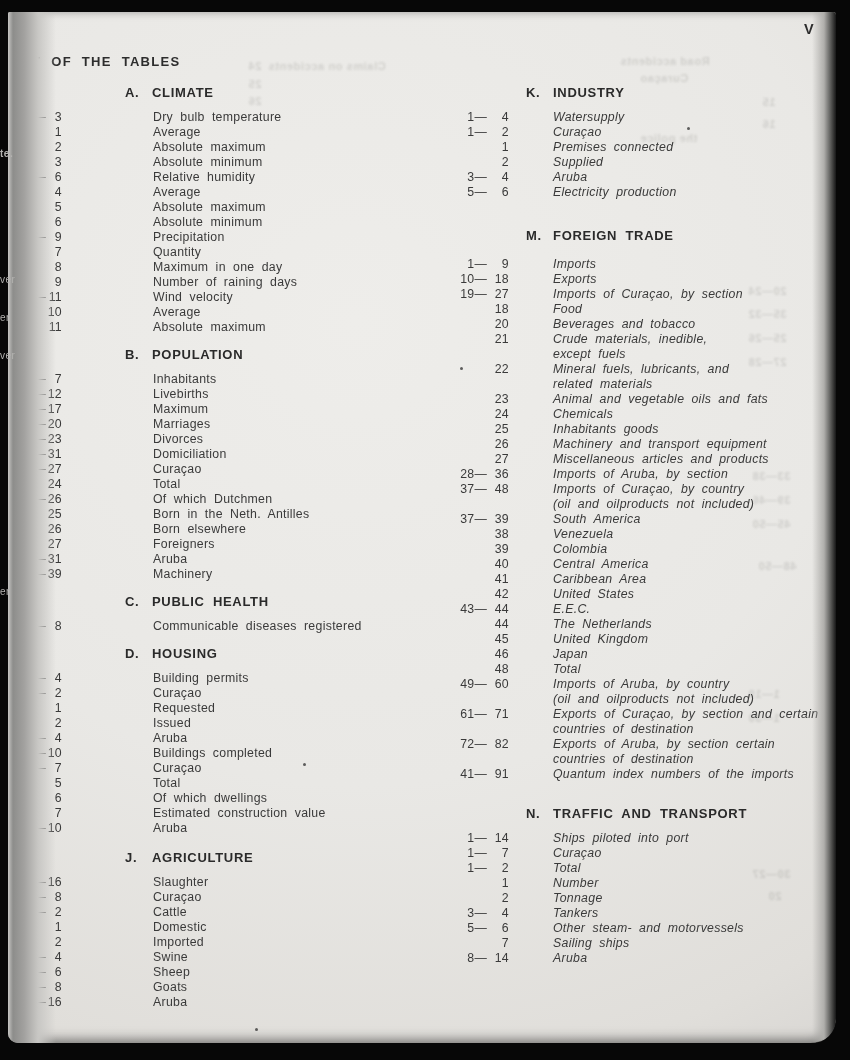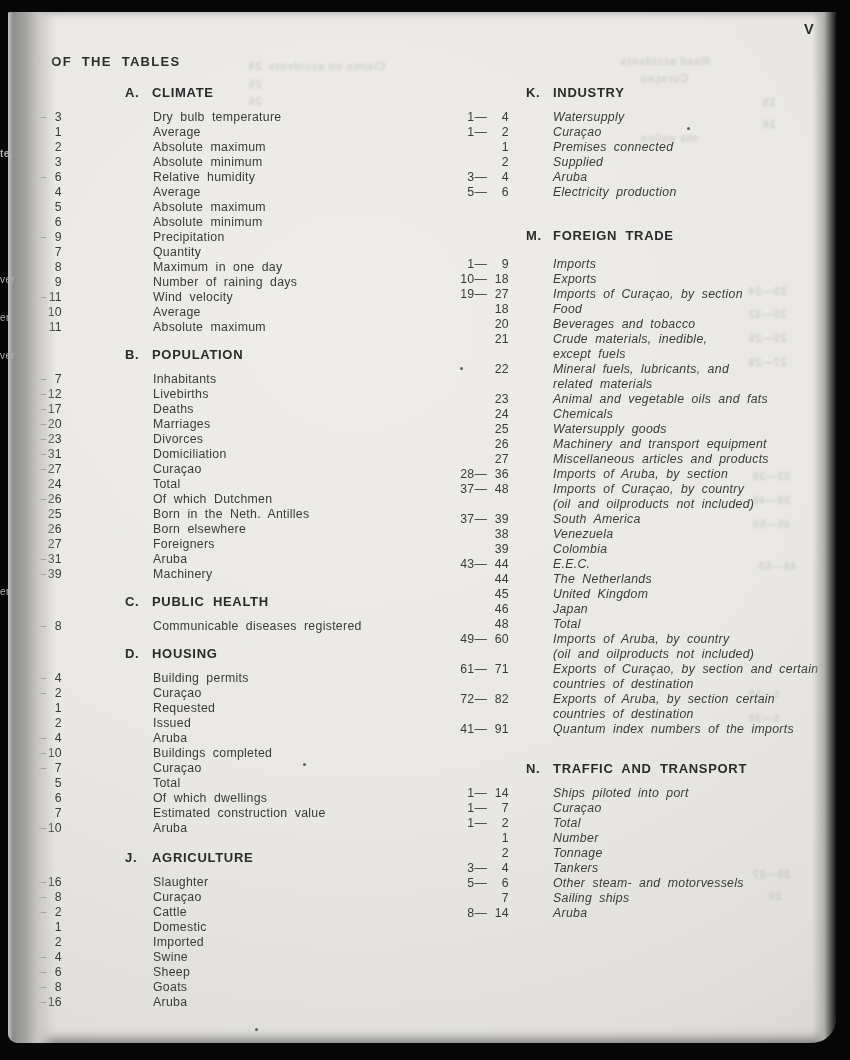--- a/index.html
+++ b/index.html
@@ -183,21 +183,21 @@
             <span class="n1">8—</span>
             <span class="n2">12</span>
             <div class="lab">
               <div class="l1">Livebirths</div>
             </div>
           </div>
           <div class="row">
             <span class="n1">13—</span>
             <span class="n2">17</span>
             <div class="lab">
-              <div class="l1">Deaths</div>
+              <div class="l1">Maximum</div>
             </div>
           </div>
           <div class="row">
             <span class="n1">18—</span>
             <span class="n2">20</span>
             <div class="lab">
               <div class="l1">Marriages</div>
             </div>
           </div>
           <div class="row">
@@ -553,21 +553,21 @@
             <span class="n1"></span>
             <span class="n2">24</span>
             <div class="lab">
               <div class="l1">Chemicals</div>
             </div>
           </div>
           <div class="row">
             <span class="n1"></span>
             <span class="n2">25</span>
             <div class="lab">
-              <div class="l1">Watersupply goods</div>
+              <div class="l1">Inhabitants goods</div>
             </div>
           </div>
           <div class="row">
             <span class="n1"></span>
             <span class="n2">26</span>
             <div class="lab">
               <div class="l1">Machinery and transport equipment</div>
             </div>
           </div>
           <div class="row">
@@ -604,20 +604,41 @@
             <span class="n2">38</span>
             <div class="lab">
               <div class="l1">Venezuela</div>
             </div>
           </div>
           <div class="row">
             <span class="n1"></span>
             <span class="n2">39</span>
             <div class="lab">
               <div class="l1">Colombia</div>
+            </div>
+          </div>
+          <div class="row">
+            <span class="n1"></span>
+            <span class="n2">40</span>
+            <div class="lab">
+              <div class="l1">Central America</div>
+            </div>
+          </div>
+          <div class="row">
+            <span class="n1"></span>
+            <span class="n2">41</span>
+            <div class="lab">
+              <div class="l1">Caribbean Area</div>
+            </div>
+          </div>
+          <div class="row">
+            <span class="n1"></span>
+            <span class="n2">42</span>
+            <div class="lab">
+              <div class="l1">United States</div>
             </div>
           </div>
           <div class="row">
             <span class="n1">43—</span>
             <span class="n2">44</span>
             <div class="lab">
               <div class="l1">E.E.C.</div>
             </div>
           </div>
           <div class="row">

